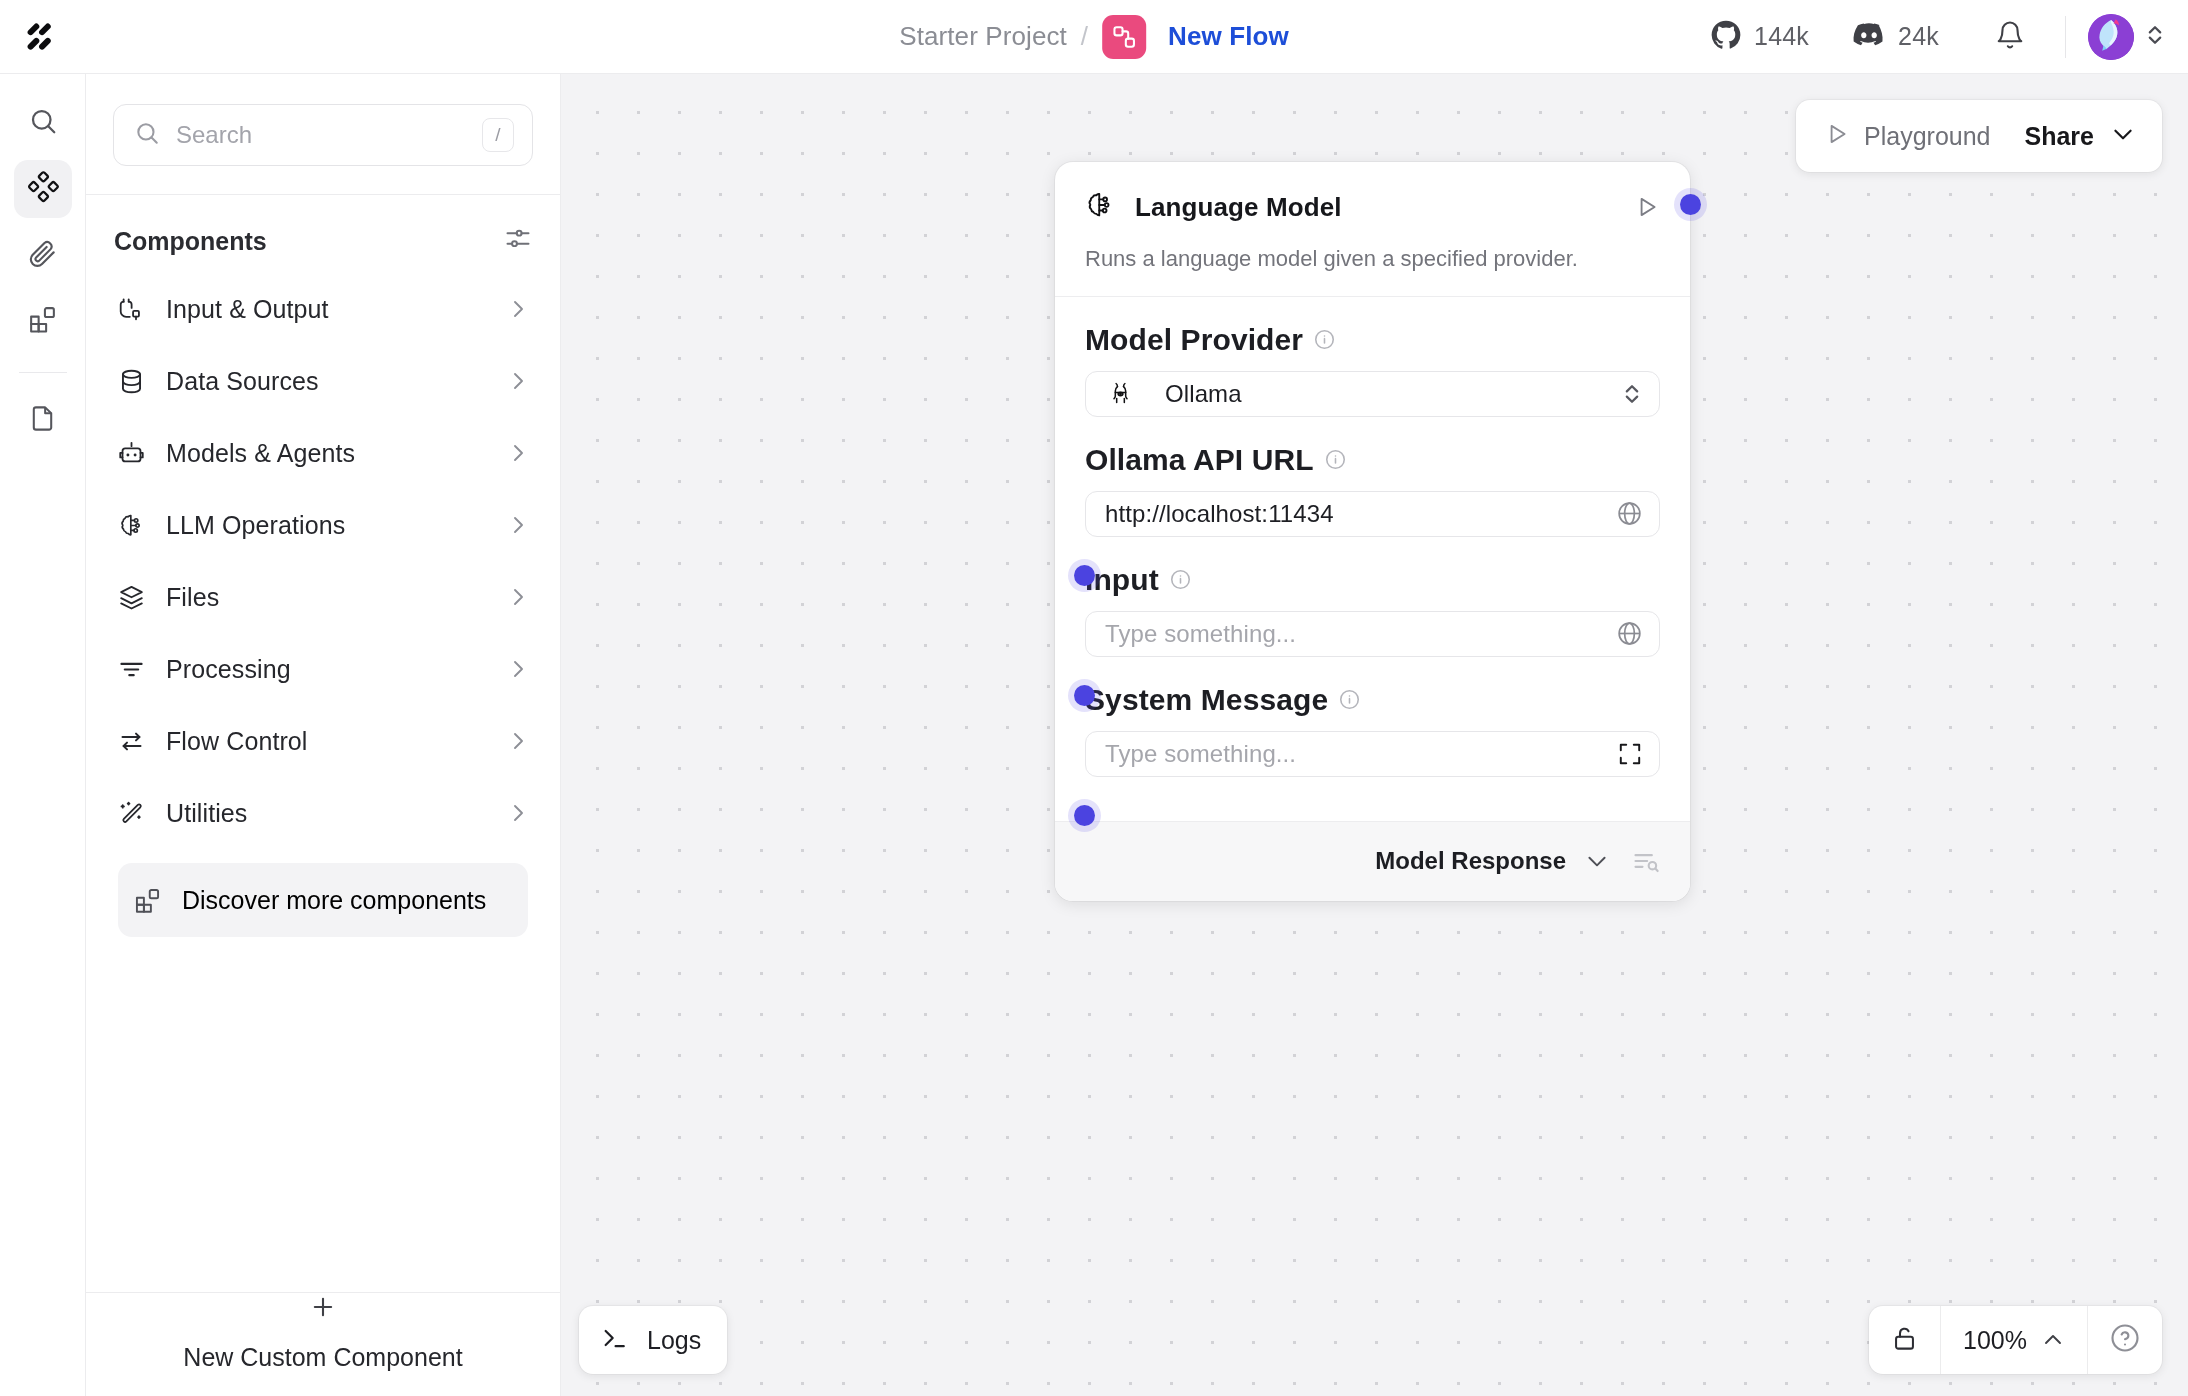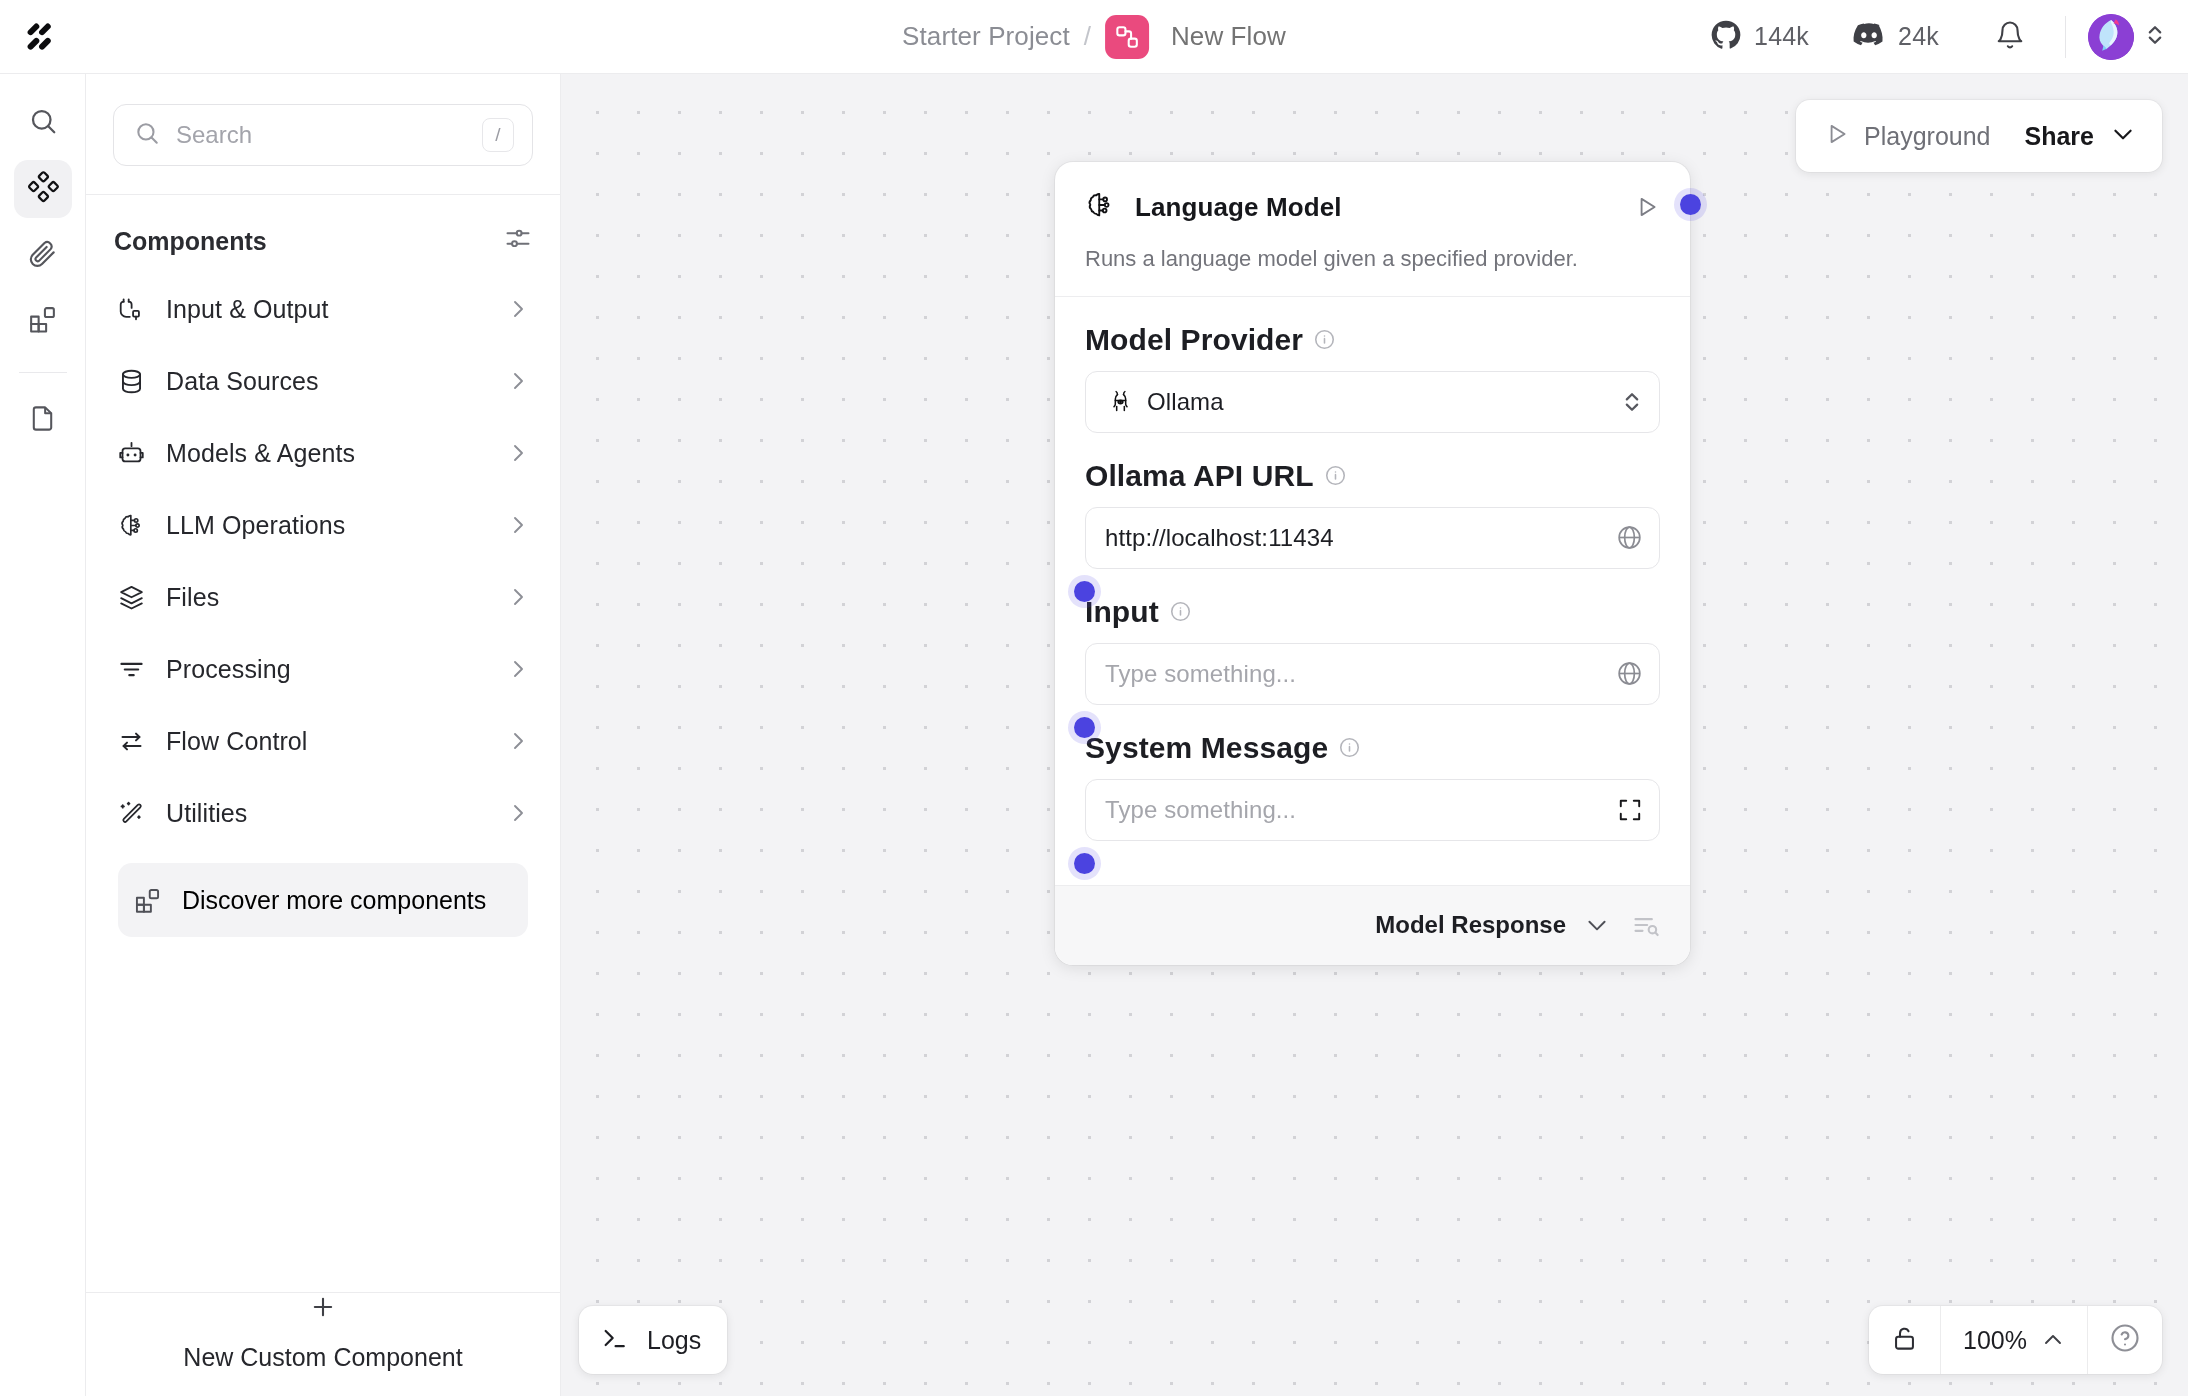--- a/index.html
+++ b/index.html
@@ -27,21 +27,21 @@
   .breadcrumb {
     position: absolute; left: 50%; top: 50%; transform: translate(-50%,-50%);
     display: flex; align-items: center; gap: 14px; white-space: nowrap;
   }
   .bc-project { font-size: 26px; color: #8b8d94; letter-spacing: .1px; }
   .bc-sep { font-size: 26px; color: #c3c5cb; }
   .bc-badge {
     width: 44px; height: 44px; border-radius: 11px;
     background: #ea4a7e; display: flex; align-items: center; justify-content: center;
   }
-  .bc-title { font-size: 26px; font-weight: normal; color: #737373; letter-spacing: .1px; margin-left: 8px; }
+  .bc-title { font-size: 26px; font-weight: bold; color: #1d4ed8; letter-spacing: .1px; margin-left: 8px; }
 
   .top-right {
     margin-left: auto; display: flex; align-items: center; gap: 0; padding-right: 22px;
   }
   .stat { display: flex; align-items: center; gap: 13px; padding: 0 22px; }
   .stat-num { font-size: 25px; color: #5f6066; letter-spacing: .2px; }
   .bell-btn { padding: 0 26px 0 34px; display: flex; align-items: center; }
   .divider-v { width: 1px; height: 42px; background: #e6e6e9; margin: 0 14px; }
   .avatar-wrap { display: flex; align-items: center; gap: 10px; padding-left: 8px; }
   .avatar {
@@ -146,22 +146,22 @@
   .node-head-row { display: flex; align-items: center; gap: 20px; }
   .node-title { font-size: 26px; font-weight: bold; color: #16171b; flex: 1; letter-spacing: .1px; }
   .node-run { color: #7c7d85; display: flex; align-items: center; }
   .node-desc { font-size: 22px; color: #73747b; margin-top: 20px; line-height: 1.35; }
   .node-body { border-top: 1px solid #ededef; padding: 26px 30px 18px 30px; }
   .field { margin-bottom: 26px; position: relative; }
   .field-label { display: flex; align-items: center; gap: 11px; margin-bottom: 14px; }
   .field-label .txt { font-size: 30px; font-weight: bold; color: #1d1e23; letter-spacing: .1px; }
   .info-i { color: #b4b5bb; display: flex; align-items: center; }
   .ctl {
-    height: 62px; border: 1px solid #e6e6e9; border-radius: 12px;
-    display: flex; align-items: center; padding: 0 16px 0 19px; gap: 12px; background: #fff;
+    height: 46px; border: 1px solid #e6e6e9; border-radius: 12px;
+    display: flex; align-items: center; padding: 0 16px 0 19px; gap: 30px; background: #fff;
   }
   .ctl .val { font-size: 24px; color: #1d1e23; flex: 1; letter-spacing: .1px; }
   .ctl .val.ph { color: #a5a6ac; }
   .ctl .trail { color: #8b8c93; display: flex; align-items: center; }
   .ctl .stepper { color: #57585f; display: flex; align-items: center; }
   .llama { width: 30px; display: flex; align-items: center; justify-content: center; }
 
   .node-foot {
     border-top: 1px solid #ededef; background: #f7f7f8;
     border-radius: 0 0 18px 18px;

